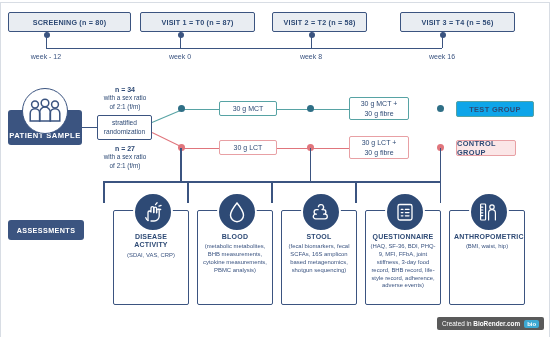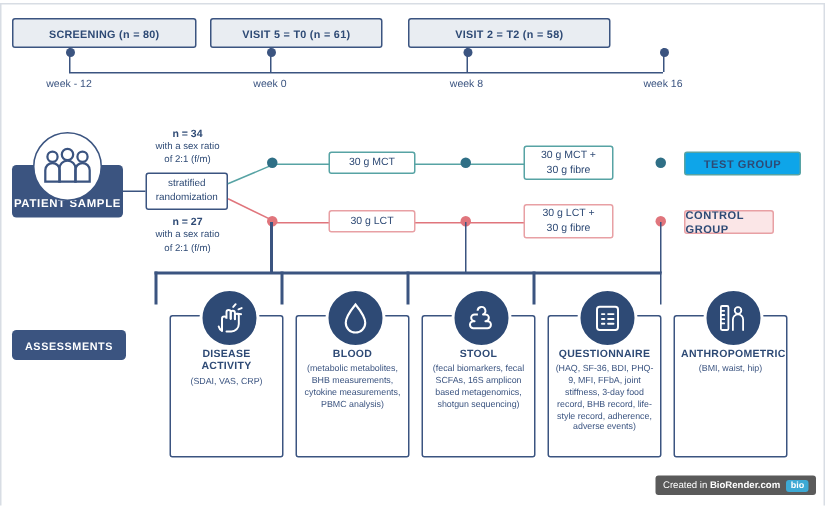--- a/index.html
+++ b/index.html
@@ -106,24 +106,27 @@
 </style>
 </head>
 <body>
 
 <div class="stage">
 
   <div class="abs tl-box" style="left:8px;top:10px;width:123px;">
     <span>SCREENING (n = 80)</span>
   </div>
   <div class="abs tl-box" style="left:140px;top:10px;width:115px;">
-    <span>VISIT 5 = T0 (n = 61)</span>
-  </div>
-  <div class="abs tl-box" style="left:272px;top:10px;width:135px;">
+    <span>VISIT 1 = T0 (n = 87)</span>
+  </div>
+  <div class="abs tl-box" style="left:272px;top:10px;width:95px;">
     <span>VISIT 2 = T2 (n = 58)</span>
+  </div>
+  <div class="abs tl-box" style="left:400px;top:10px;width:115px;">
+    <span>VISIT 3 = T4 (n = 56)</span>
   </div>
 
   <div class="abs tl-stem" style="left:46px;top:30px;height:16px;"></div>
   <div class="abs tl-dot" style="left:43.5px;top:30px;"></div>
   <div class="abs tl-stem" style="left:180px;top:30px;height:16px;"></div>
   <div class="abs tl-dot" style="left:177.5px;top:30px;"></div>
   <div class="abs tl-stem" style="left:311px;top:30px;height:16px;"></div>
   <div class="abs tl-dot" style="left:308.5px;top:30px;"></div>
   <div class="abs tl-stem" style="left:442px;top:30px;height:16px;"></div>
   <div class="abs tl-dot" style="left:439.5px;top:30px;"></div>

